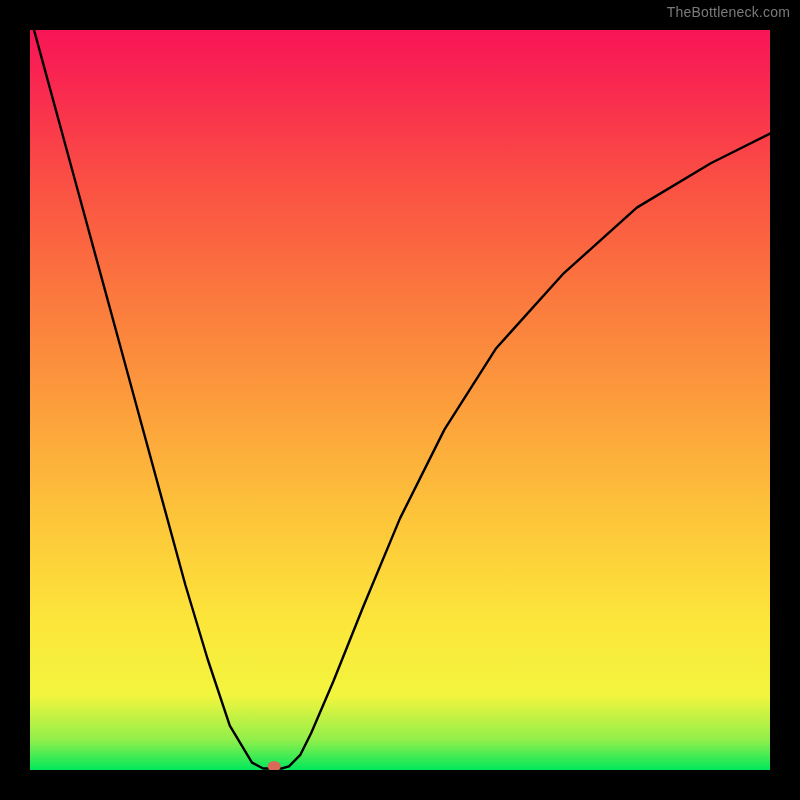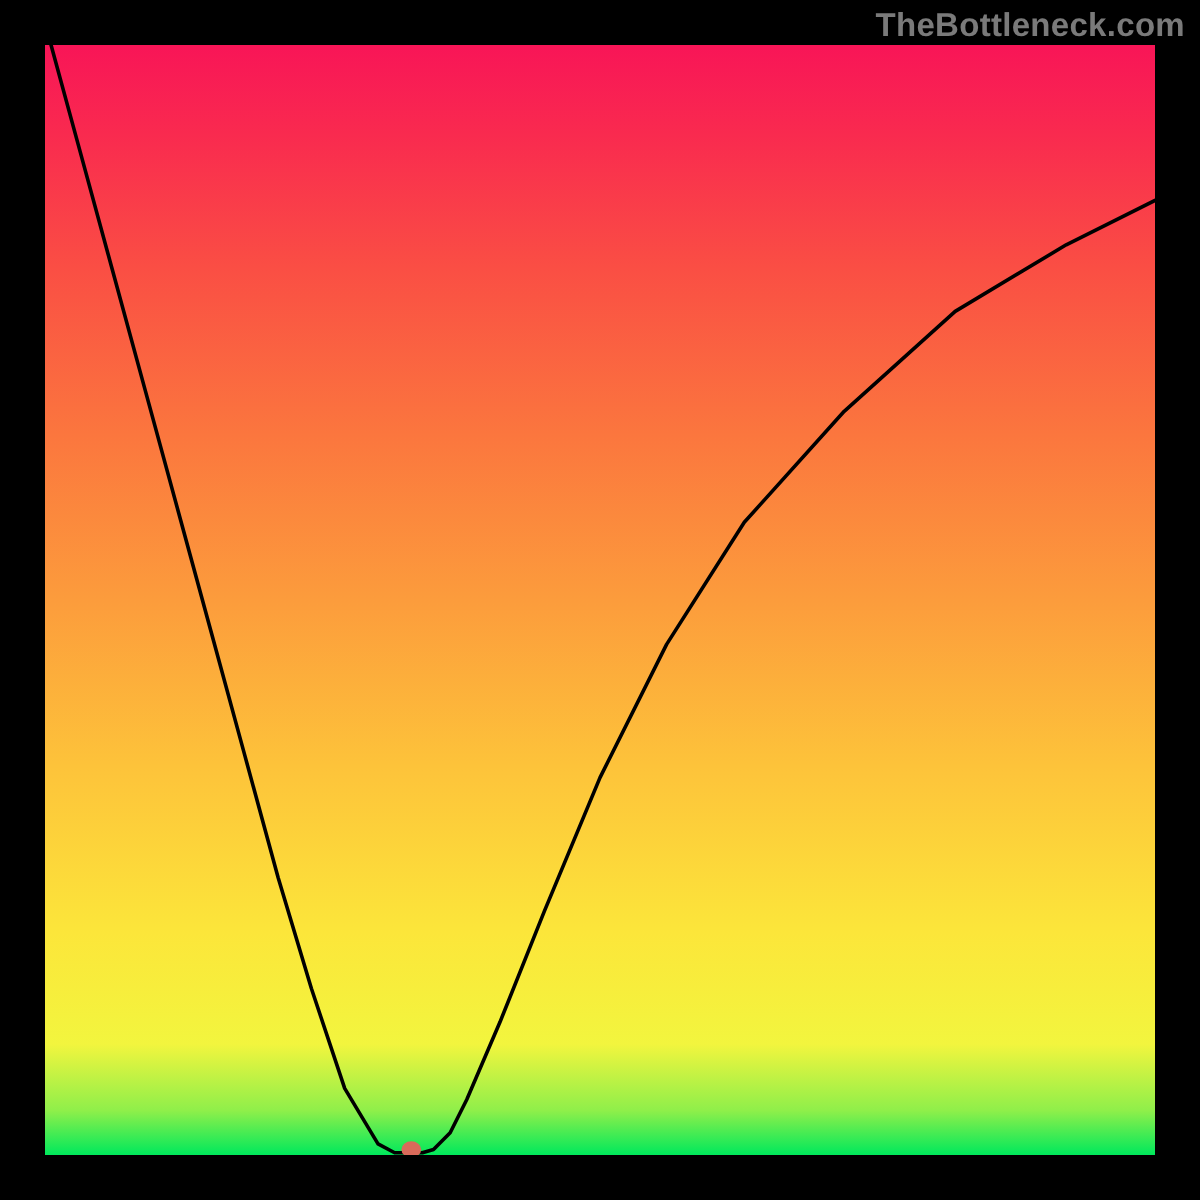--- a/index.html
+++ b/index.html
@@ -10,22 +10,22 @@
     height: 800px;
     overflow: hidden;
     position: relative;
     font-family: Arial, Helvetica, sans-serif;
   }
   .watermark {
     position: absolute;
     top: 4px;
     right: 10px;
     color: #7a7a7a;
-    font-size: 22px;
-    font-weight: 700;
+    font-size: 14px;
+    font-weight: 400;
     letter-spacing: 0.2px;
     z-index: 10;
     text-align: right;
   }
   .chart-container {
     position: absolute;
     left: 0;
     top: 0;
     width: 800px;
     height: 800px;

